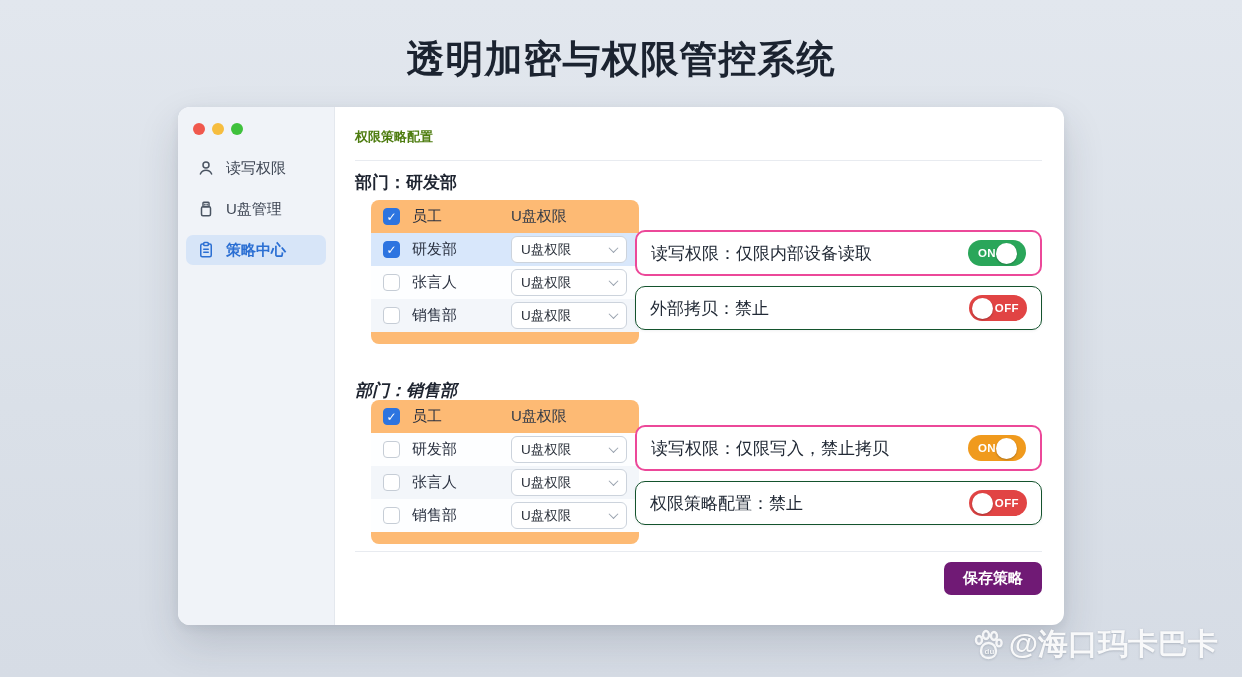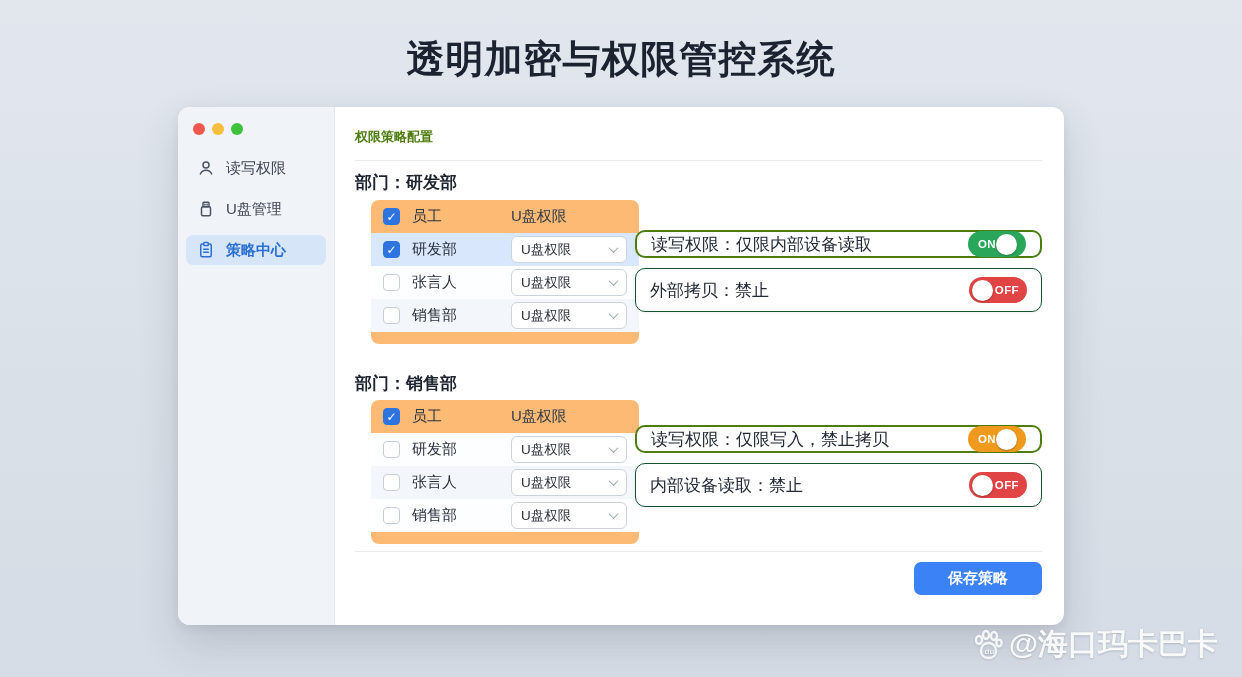--- a/index.html
+++ b/index.html
@@ -30,21 +30,21 @@
   .menu-item.active { background:#d7e5f8; color:#2b6fd3; font-weight:600; }
   .mi-icon { width:20px; height:20px; flex:none; display:flex; align-items:center; justify-content:center; }
   .mi-icon svg { display:block; }
 
   
   .main { flex:1; position:relative; }
   .main-title { position:absolute; left:20px; top:21px; font-size:13px; font-weight:700; color:#4d7c0f; }
   .hline { position:absolute; left:20px; right:22px; height:1px; background:#e8ebf0; }
   .hl-1 { top:53px; } .hl-2 { top:444px; }
   .dept-title { position:absolute; left:20px; font-size:17px; font-weight:700; color:#1e2430; }
-  .dept-0 { top:64px; } .dept-1 { top:265px; }
+  .dept-0 { top:64px; } .dept-1 { top:272px;font-style:italic; }
 
   
   .pt { position:absolute; left:36px; width:268px; background:#fdba74; border-radius:8px;
         padding-bottom:12px; overflow:hidden; }
   .pt-0 { top:93px; } .pt-1 { top:293px; }
   .pt-row { height:33px; display:flex; align-items:center; padding-left:12px; position:relative; }
   .r-sel   { background:#d8e7fb; }
   .r-white { background:#fdfeff; }
   .r-alt   { background:#f3f6fa; }
   .row-label { font-size:15px; color:#2a3140; margin-left:12px; }
@@ -61,39 +61,39 @@
             border:1px solid #ccd3dc; border-radius:6px; display:flex; align-items:center;
             justify-content:space-between; padding:0 9px; font-size:13.5px; color:#2a303a; cursor:pointer; }
   .chev { width:7px; height:7px; border-right:1.6px solid #99a2ae; border-bottom:1.6px solid #99a2ae;
           transform:rotate(45deg) translate(-1px,-1px); }
 
   
   .panels { position:absolute; left:300px; width:407px; display:flex; flex-direction:column; gap:10px; }
   .pn-0 { top:123px; } .pn-1 { top:318px; }
   .panel { background:#fff; border-radius:10px; display:flex; align-items:center;
            justify-content:space-between; padding:0 14px; }
-  .panel-em    { height:28px; border:2px solid #4d7c0f; }
+  .panel-em    { height:46px; border:2px solid #ec4899; }
   .panel-plain { height:44px; border:1px solid #14532d; box-shadow:0 1px 3px rgba(40,50,70,.07); }
   .panel-label { font-size:17px; color:#222a36; }
 
   .toggle { width:58px; height:26px; border-radius:13px; flex:none; display:flex;
             align-items:center; padding:0 3px; cursor:pointer; }
   .toggle .t-label { color:#fff; font-size:11.5px; font-weight:700; letter-spacing:.4px; }
   .toggle.on  { }
   .toggle.on .t-label { margin-left:7px; }
   .toggle.off { justify-content:space-between; }
   .toggle.off .t-label { margin-right:5px; }
   .knob { width:21px; height:21px; border-radius:50%; background:#fff;
           box-shadow:0 1px 2px rgba(0,0,0,.28); }
   .t-green  { background:#2aa65a; }
   .t-orange { background:#f09a1d; }
   .t-red    { background:#e14444; }
 
-  .save-btn { position:absolute; right:22px; top:455px; height:33px; padding:0 34px;
-              background:#3b82f6; color:#fff; font-size:15px; font-weight:600;
+  .save-btn { position:absolute; right:22px; top:455px; height:33px; padding:0 19px;
+              background:#701a75; color:#fff; font-size:15px; font-weight:600;
               border:none; border-radius:7px; display:flex; align-items:center; cursor:pointer; }
 
   
   .watermark { position:absolute; right:24px; bottom:12px; display:flex; align-items:center; gap:1px;
                color:rgba(255,255,255,.92); font-size:30px; font-weight:700;
                text-shadow:0 1px 2px rgba(125,135,150,.4), 0 0 1px rgba(125,135,150,.35); }
   .wm-paw { width:36px; height:36px; margin-right:2px; opacity:.92;
             filter:drop-shadow(0 1px 1px rgba(125,135,150,.4)); }
 </style>
 </head>
@@ -243,21 +243,21 @@
 
       <div class="panels pn-1">
         <div class="panel panel-em">
           <span class="panel-label">读写权限：仅限写入，禁止拷贝</span>
           <div class="toggle on t-orange">
             <span class="t-label">ON</span>
             <span class="knob"></span>
           </div>
         </div>
         <div class="panel panel-plain">
-          <span class="panel-label">内部设备读取：禁止</span>
+          <span class="panel-label">权限策略配置：禁止</span>
           <div class="toggle off t-red">
             <span class="knob"></span>
             <span class="t-label">OFF</span>
           </div>
         </div>
       </div>
 
       <div class="hline hl-2"></div>
 
       <button class="save-btn">保存策略</button>

